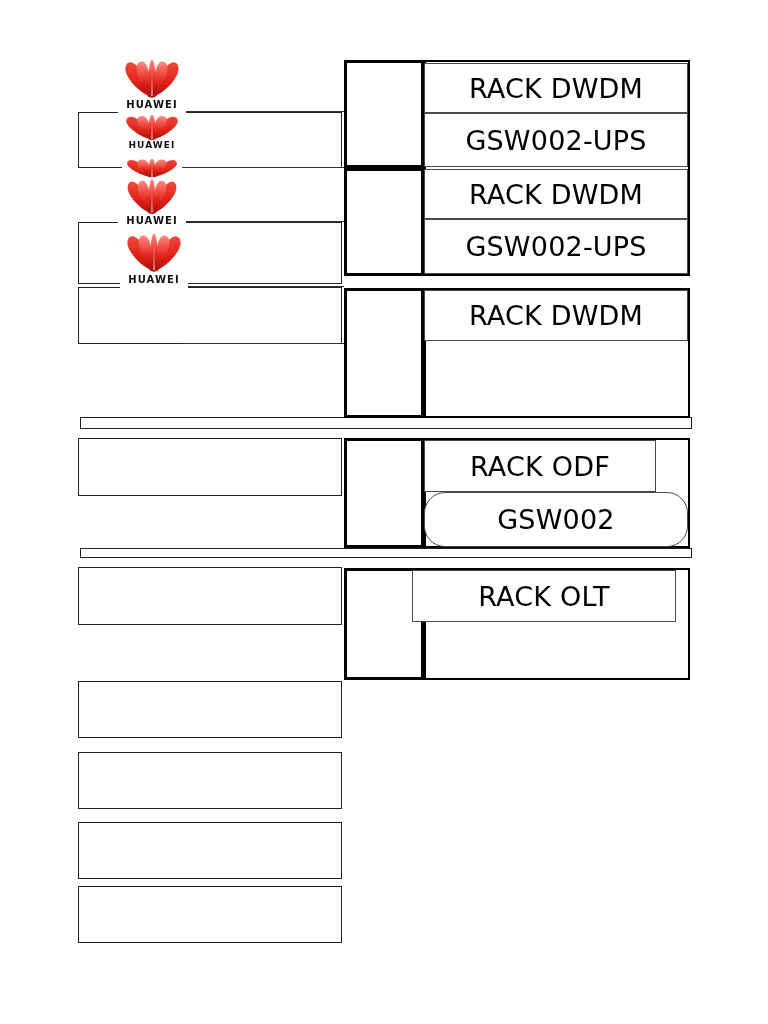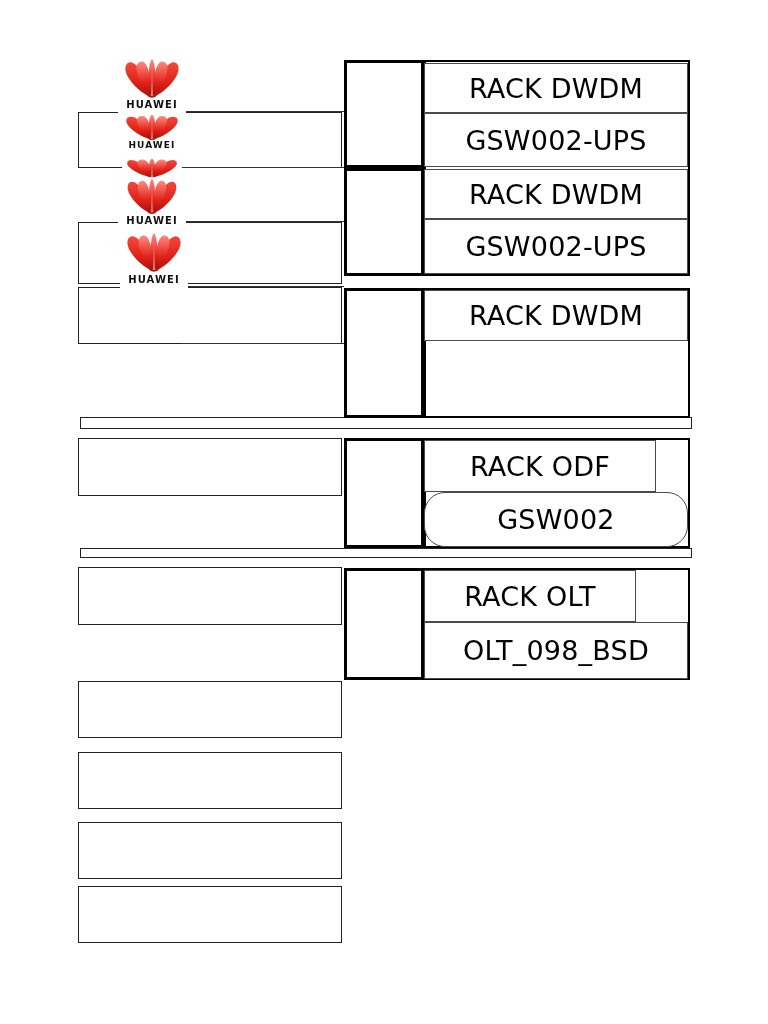--- a/index.html
+++ b/index.html
@@ -151,23 +151,22 @@
 
   <div class="text-row" style="left:424px; top:219px; width:264px; height:55px;">GSW002-UPS</div>
 
   <div class="text-row" style="left:424px; top:290px; width:264px; height:51px;">RACK DWDM</div>
 
 
   <div class="text-row" style="left:424px; top:440px; width:232px; height:52px;">RACK ODF</div>
 
   <div class="text-row" style="left:424px; top:492px; width:264px; height:55px;border-radius:21px;">GSW002</div>
 
-  <div class="text-row" style="left:424px; top:570px; width:212px; height:52px;">RACK OLT</div>
-
-  <div class="text-row" style="left:424px; top:622px; width:264px; height:57px;">OLT_098_BSD</div>
+  <div class="text-row" style="left:412px; top:570px; width:264px; height:52px;">RACK OLT</div>
+
 
   <div class="connector" style="left:182px; top:111px; width:162px;"></div>
   <div class="connector" style="left:182px; top:167px; width:162px;"></div>
   <div class="connector" style="left:182px; top:221px; width:162px;"></div>
   <div class="connector" style="left:182px; top:286px; width:162px;"></div>
   <div class="connector" style="left:182px; top:343px; width:162px;"></div>
 
   <div class="logo" style="left:118px; top:58px; width:68px; height:56px;">
     <svg width="62" height="40" viewBox="0 0 120 76">
       <defs>

